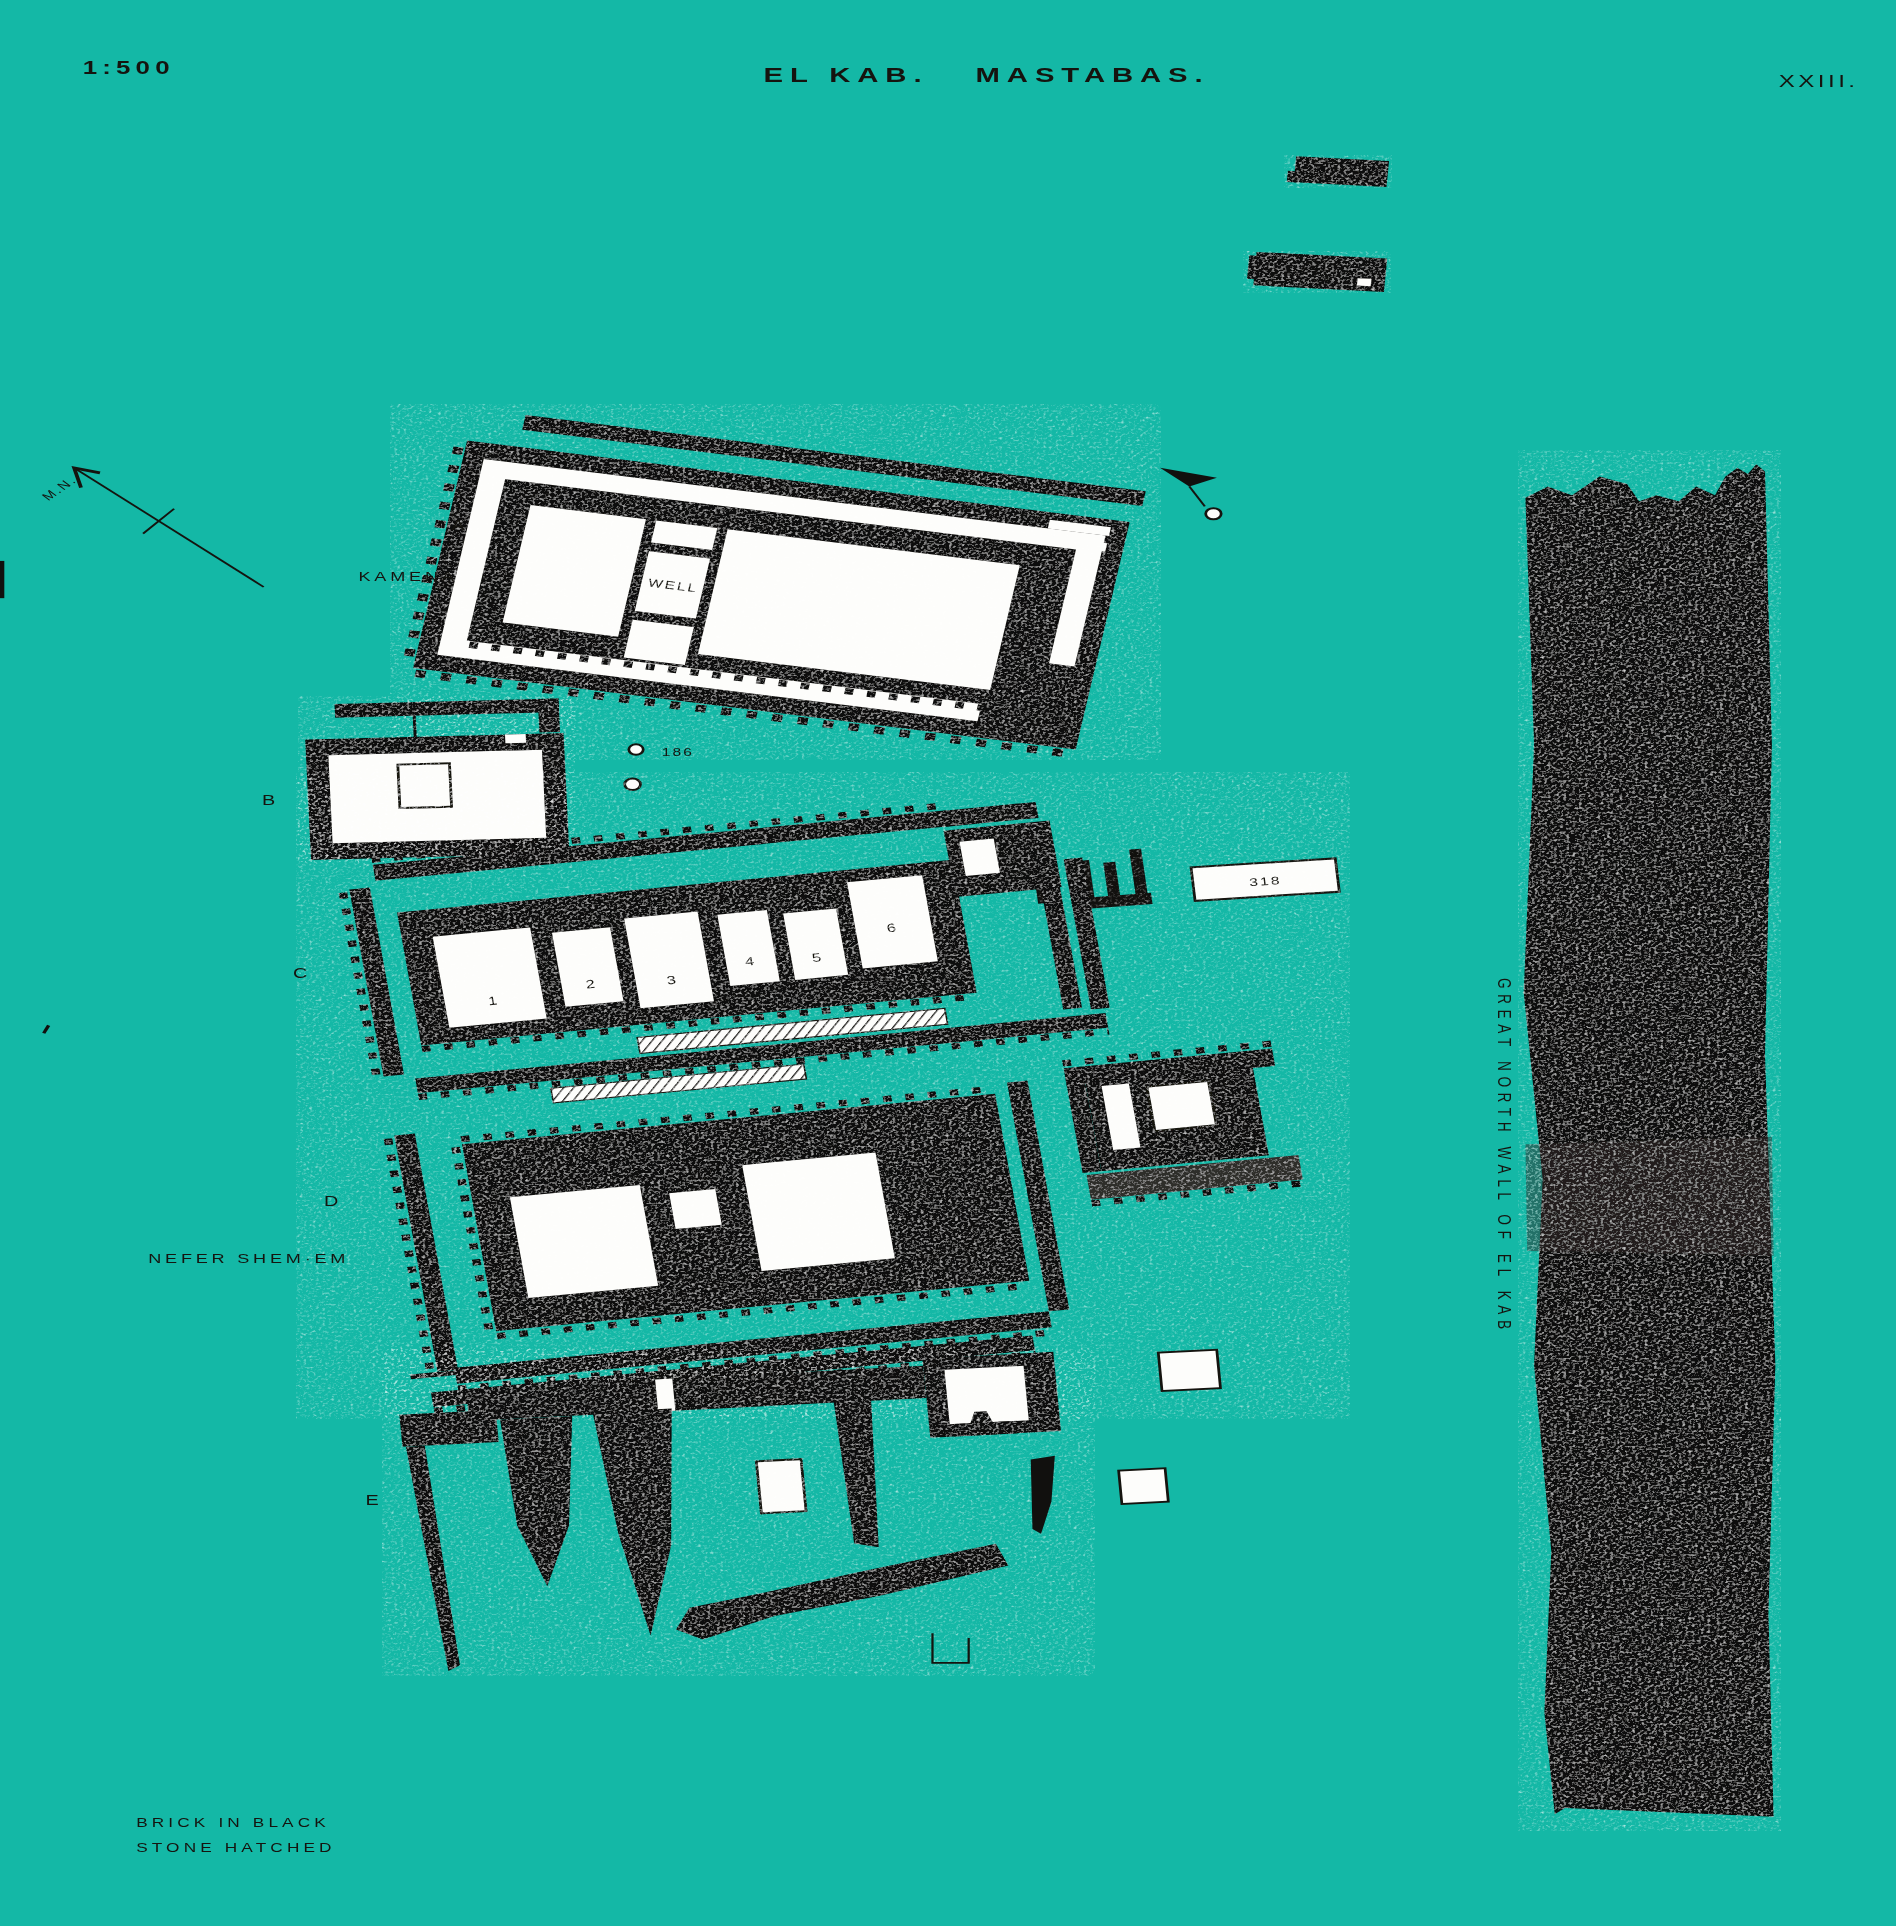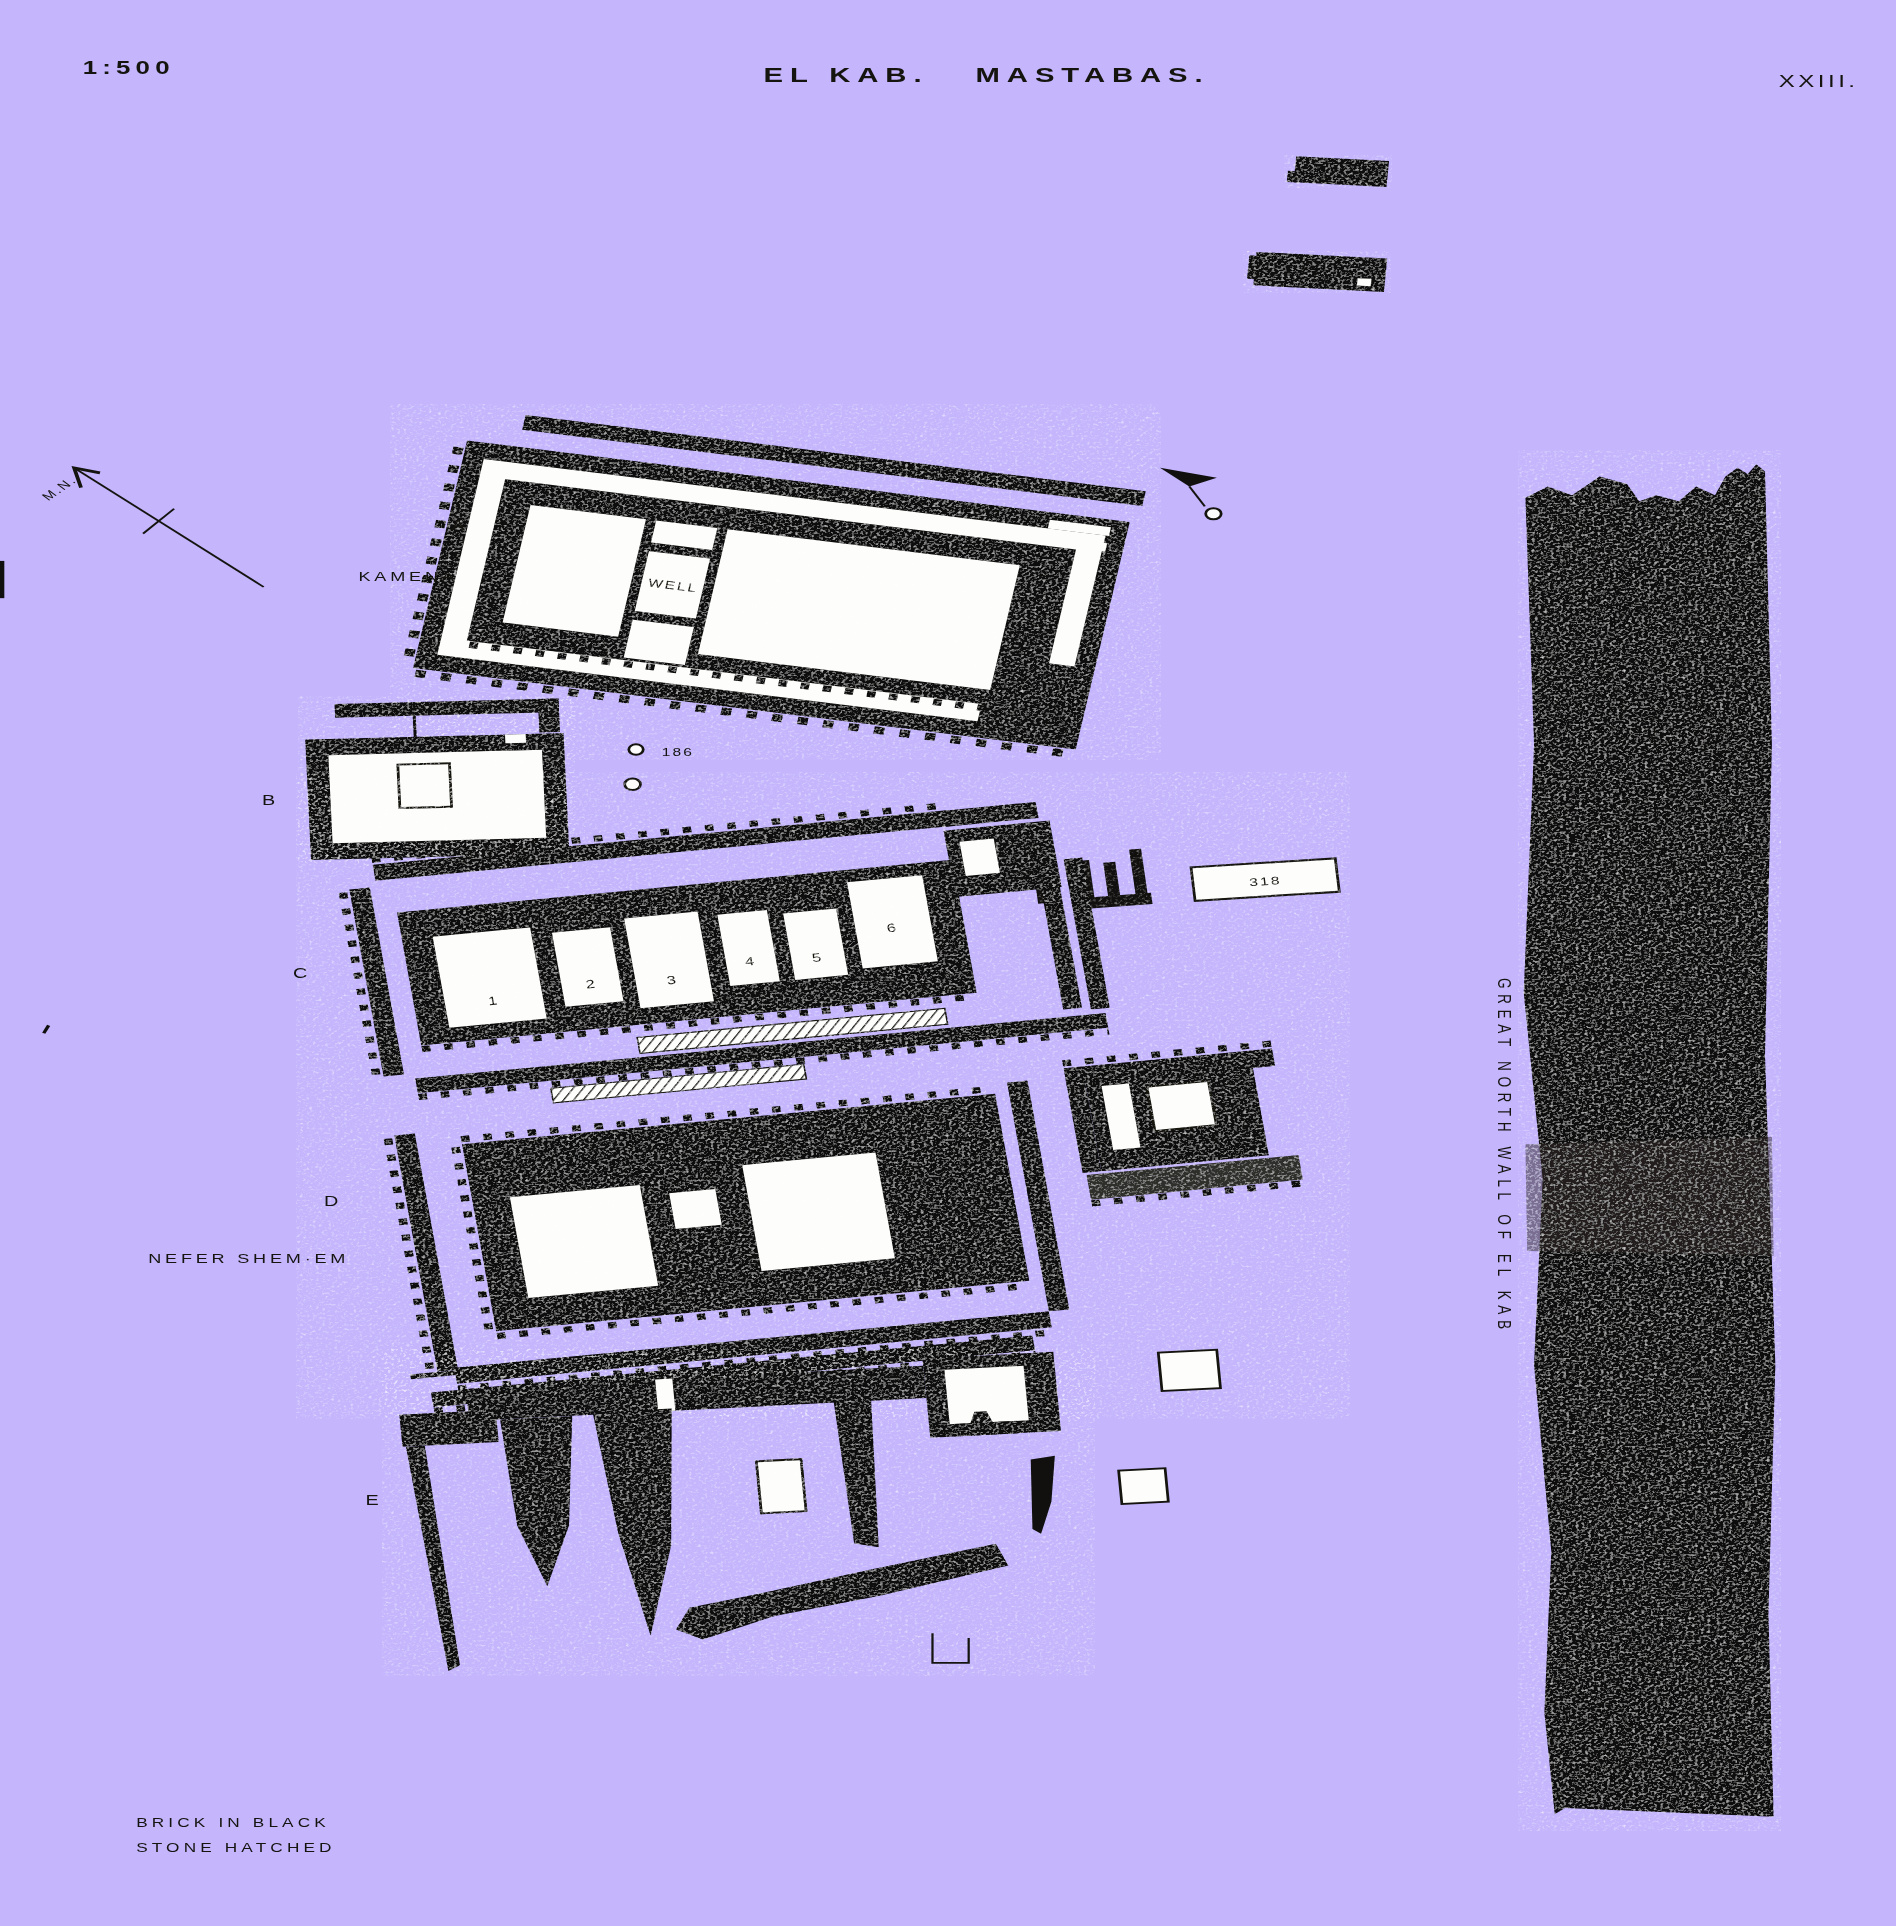--- a/index.html
+++ b/index.html
@@ -1,16 +1,16 @@
 <!DOCTYPE html>
 <html style="font-size:6.2px"><head>
 <meta charset="utf-8">
 <style>
   html,body{margin:0;padding:0;width:100%;height:100%;background:#d9d9d6;}
-  .sheet{position:relative;width:100%;height:100%;background:#c4b5fd;overflow:hidden;text-decoration:underline;}
+  .sheet{position:relative;width:100%;height:100%;background:#14b8a6;overflow:hidden;text-decoration:underline;}
   svg{position:absolute;inset:0;width:100%;height:100%;display:block;}
   .ink{fill:#11100e;}
   .gray{fill:#2f2e2b;}
   .paper{fill:#fdfdfb;}
   .teeth{stroke:#11100e;stroke-width:6;stroke-dasharray:6 9;fill:none;}
   .teeth-sm{stroke:#11100e;stroke-width:5;stroke-dasharray:5 8;fill:none;}
   .outline{fill:#fdfdfb;stroke:#15140f;stroke-width:1.6;}
   .outline-thick{fill:none;stroke:#15140f;stroke-width:3.6;}
   .hatch{fill:url(#hatchpat);stroke:#15140f;stroke-width:0.9;}
   .line{stroke:#15140f;stroke-width:1.3;fill:none;}

